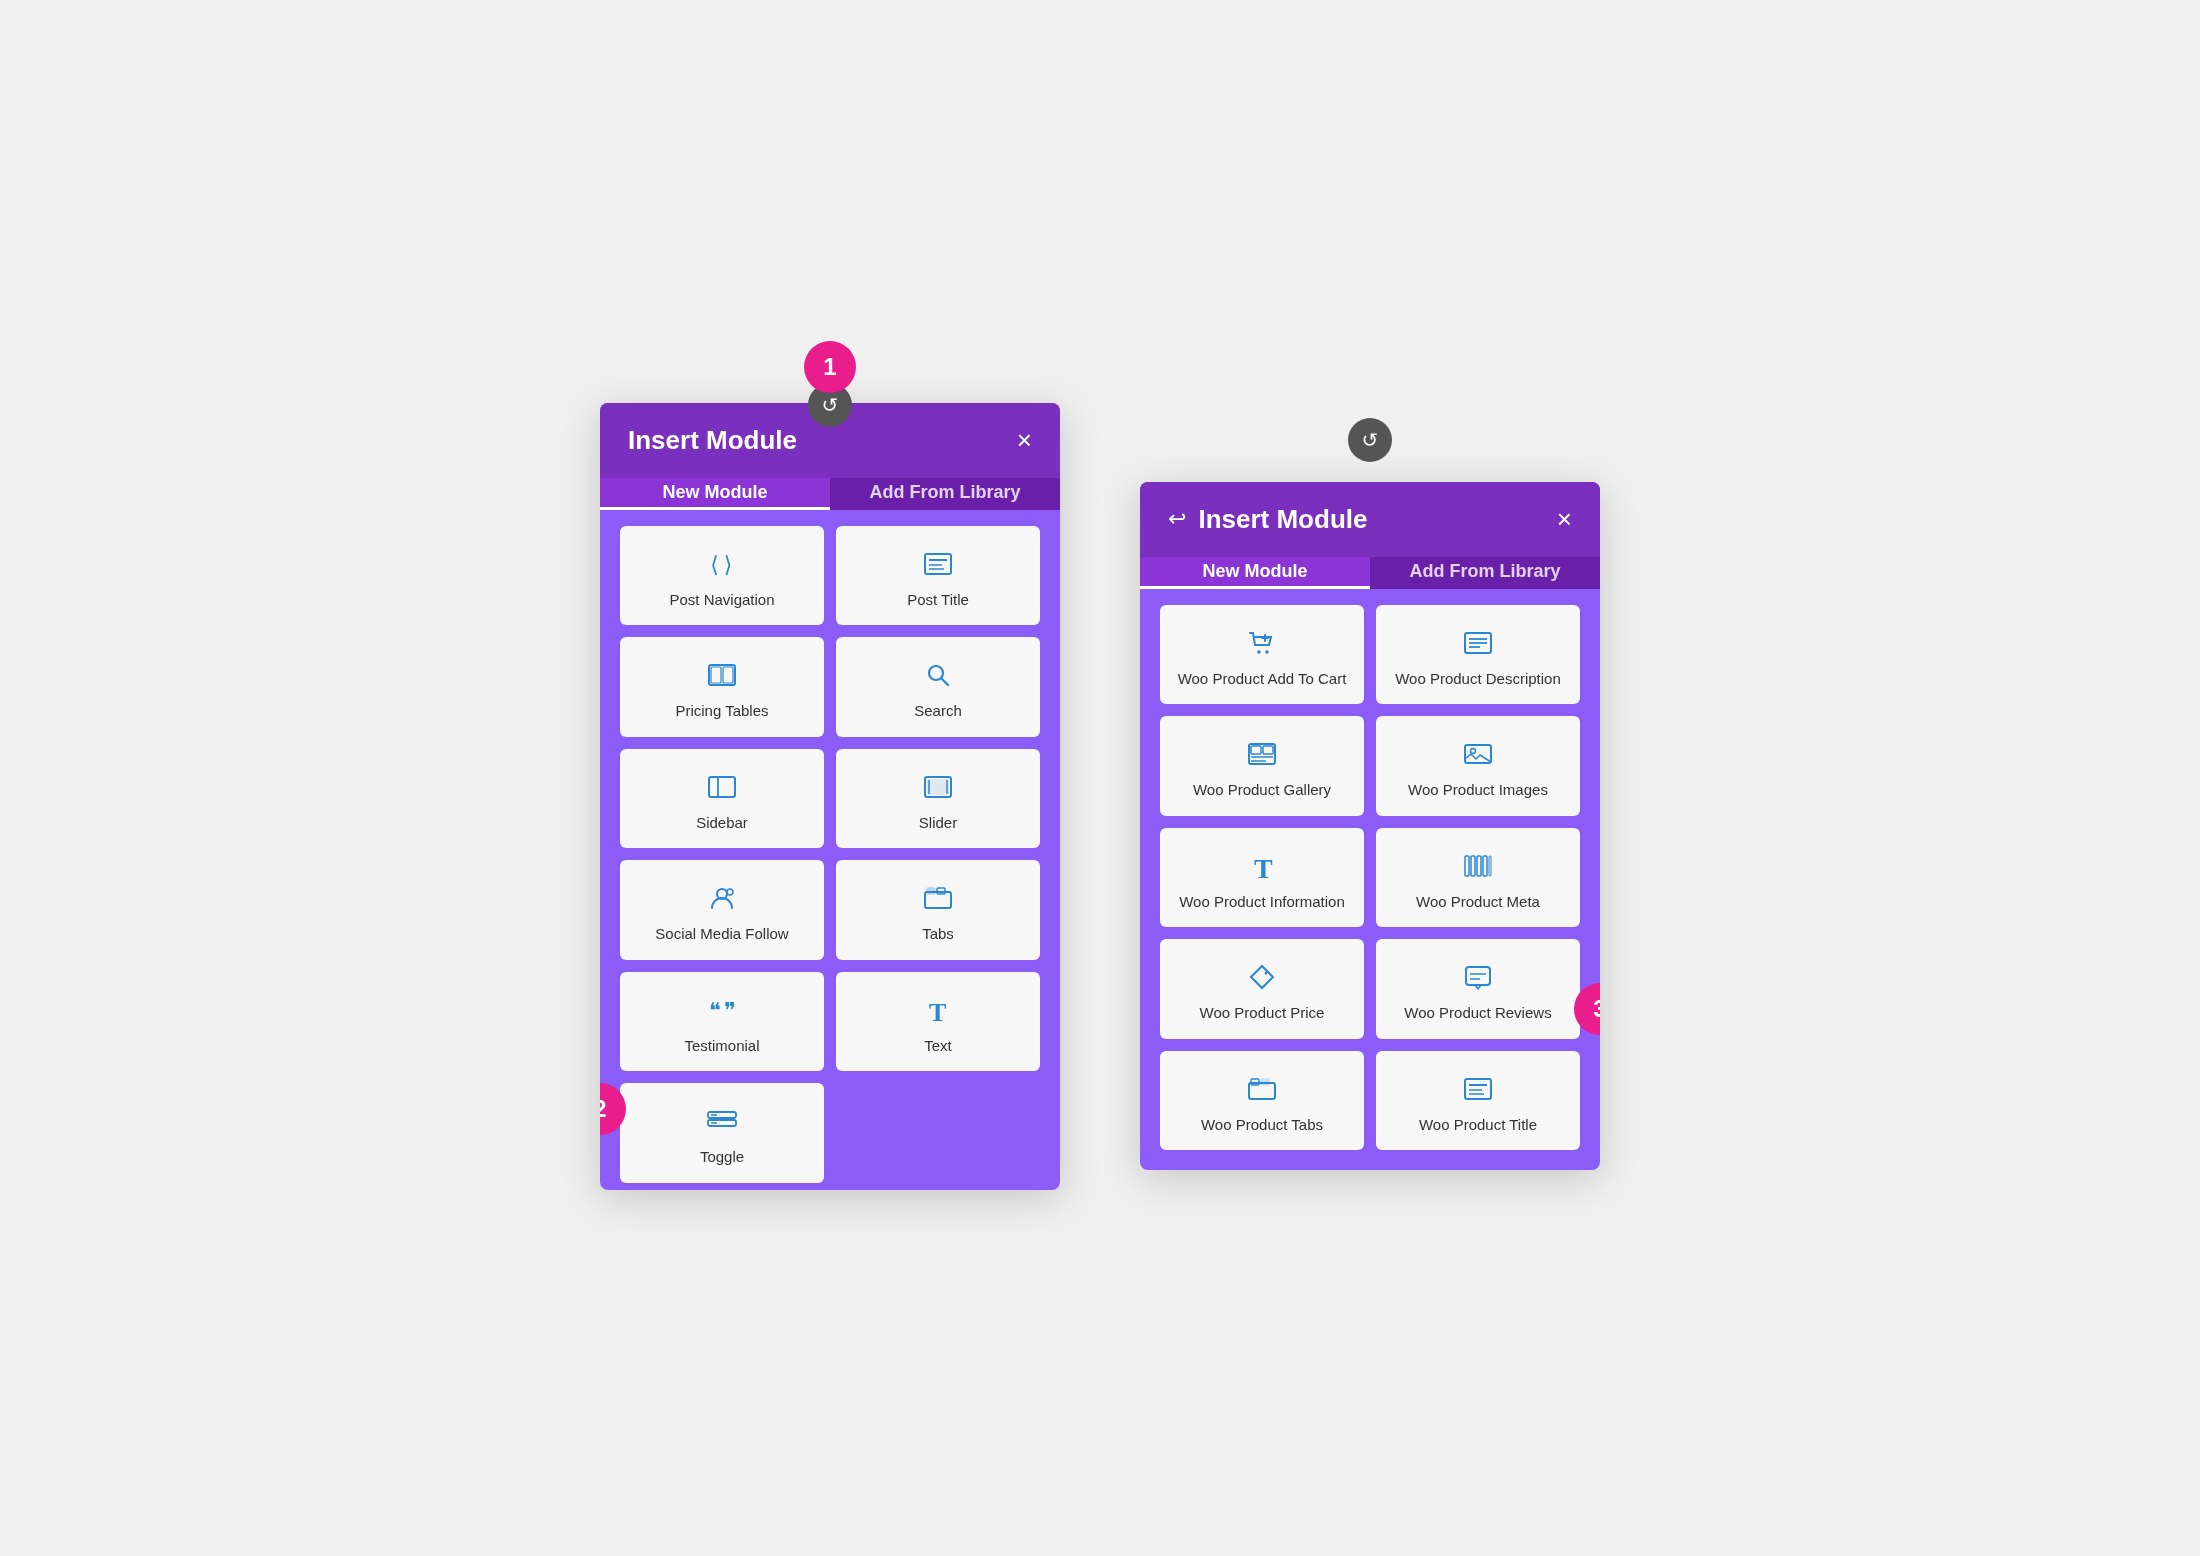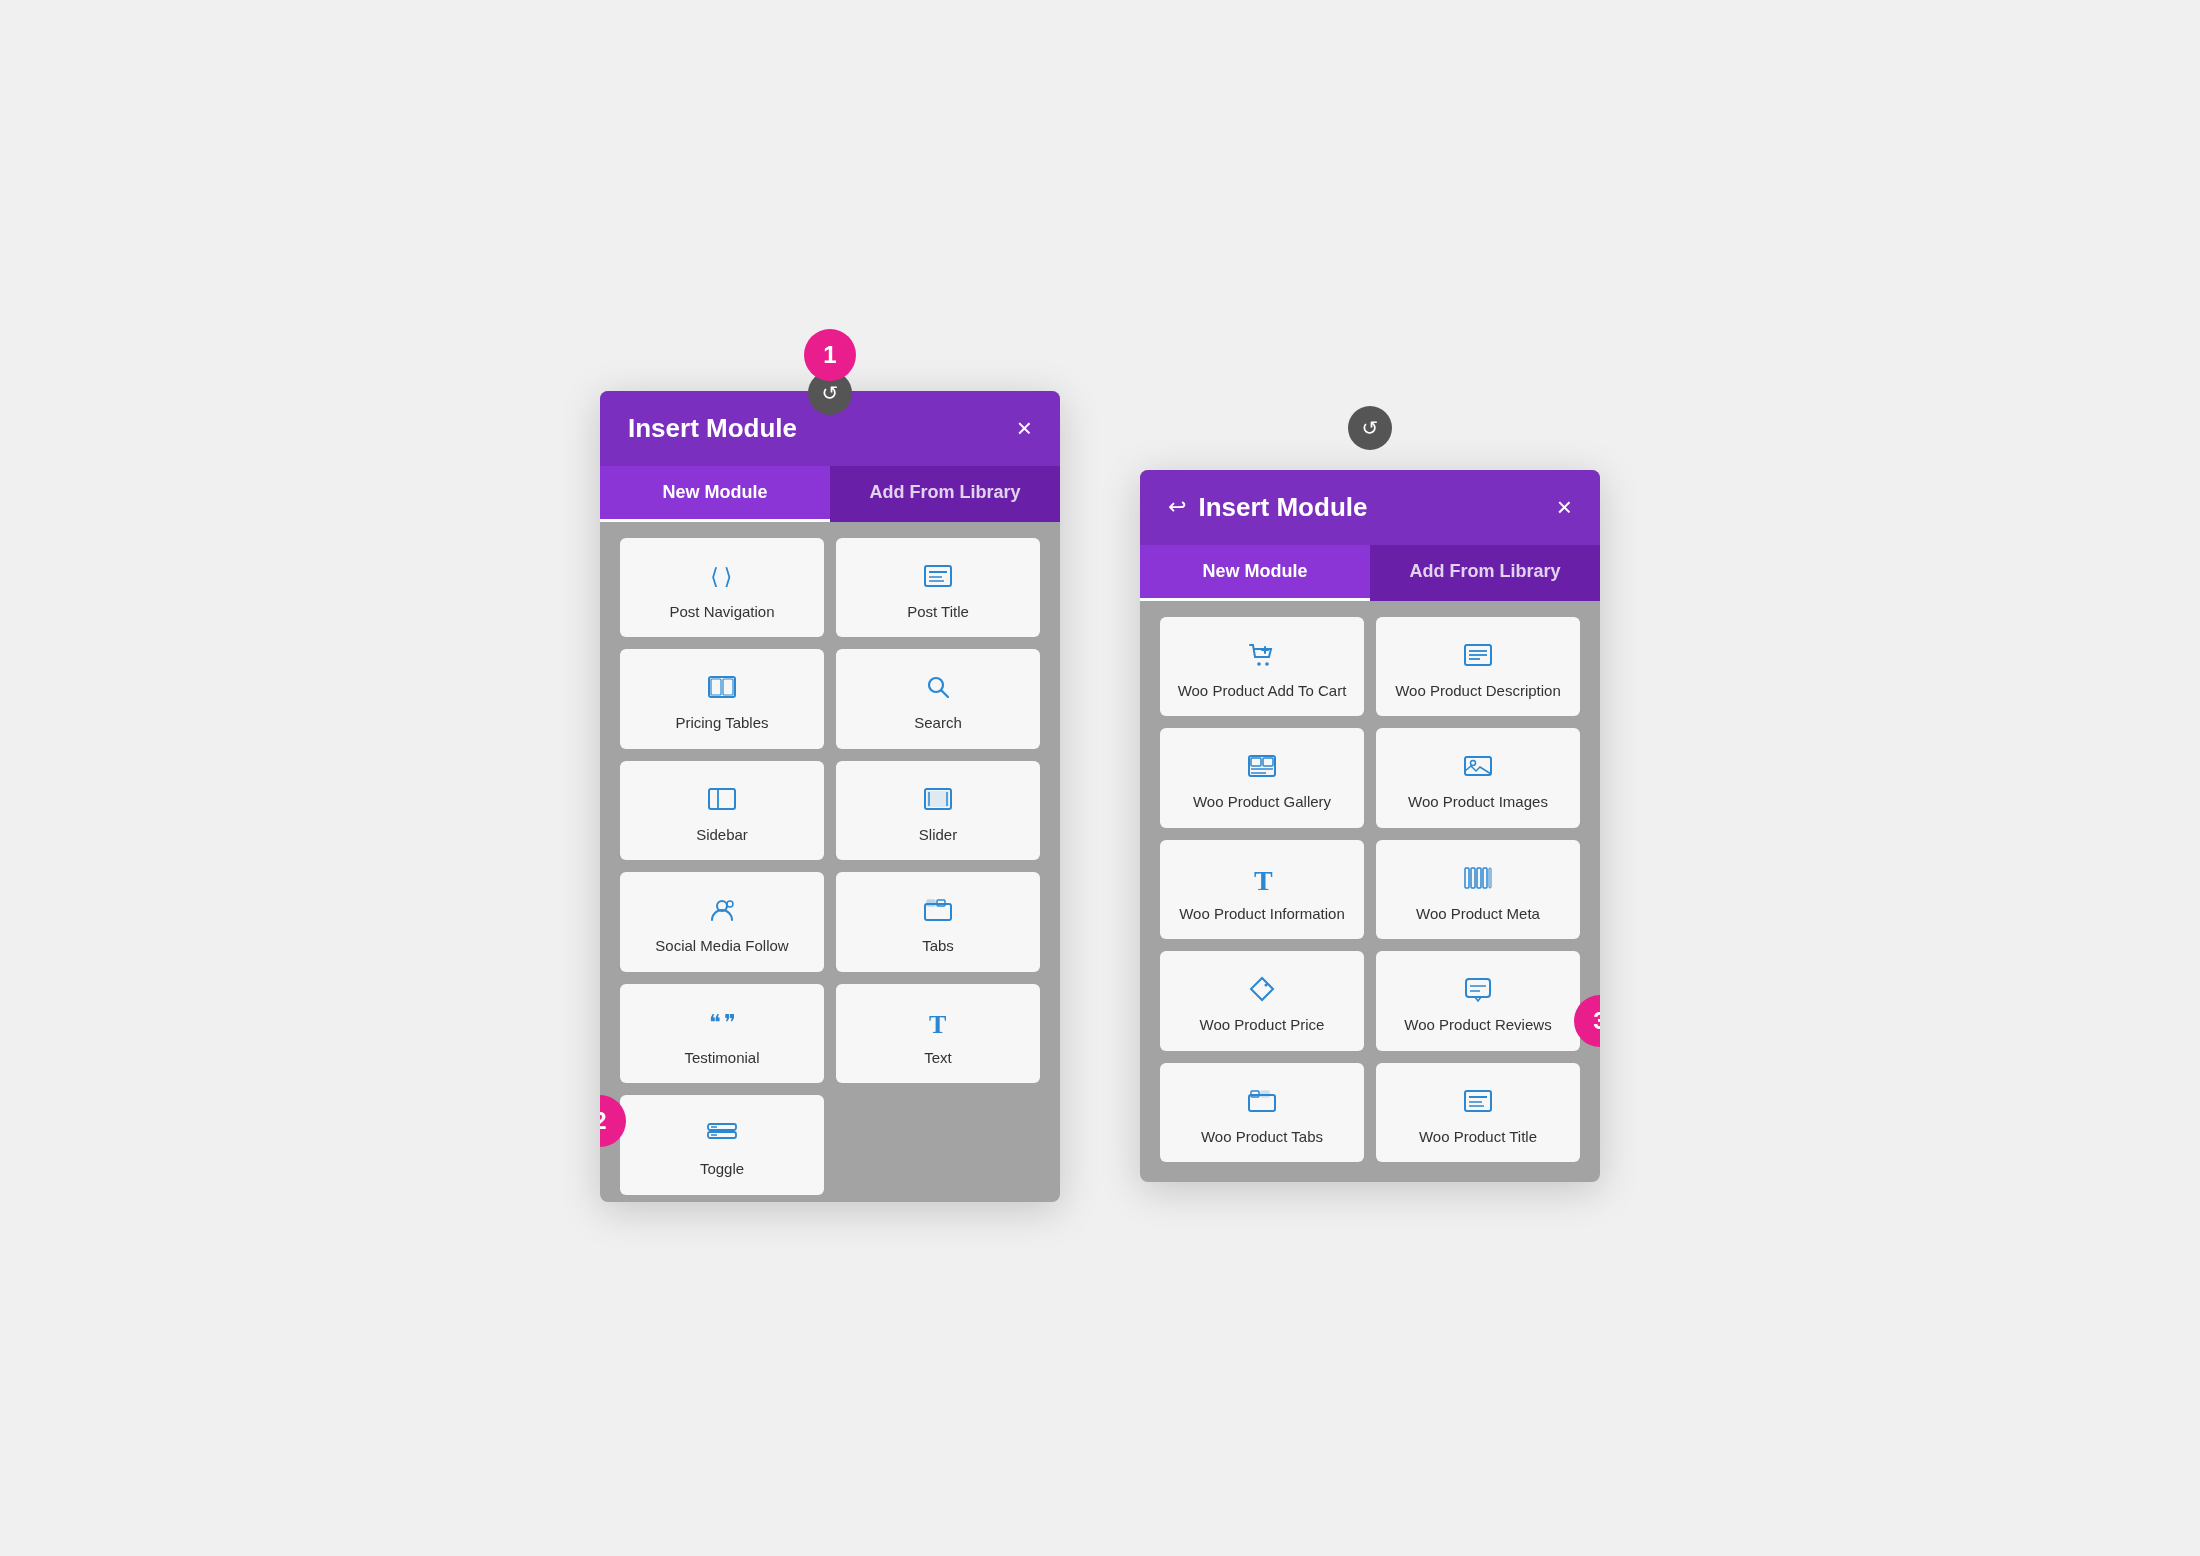--- a/index.html
+++ b/index.html
@@ -66,21 +66,21 @@
       font-size: 20px;
       position: absolute;
       top: 16px;
       left: 50%;
       transform: translateX(-50%);
       z-index: 9;
     }
 
     .insert-modal {
       width: 460px;
-      background: #a3a3a3;
+      background: #8b5cf6;
       border-radius: 8px;
       overflow: hidden;
       box-shadow: 0 8px 40px rgba(0,0,0,0.18);
       margin-top: 36px;
       position: relative;
     }
 
     .modal-header {
       background: #7b2fbe;
       padding: 22px 28px;
@@ -114,21 +114,21 @@
       cursor: pointer;
     }
 
     .modal-tabs {
       background: #6a1fa8;
       display: flex;
     }
 
     .modal-tab {
       flex: 1;
-      padding: 16px;
+      padding: 4px;
       text-align: center;
       font-size: 18px;
       font-weight: 600;
       cursor: pointer;
       color: white;
     }
 
     .modal-tab.active {
       background: #8b35d6;
       border-bottom: 3px solid white;

